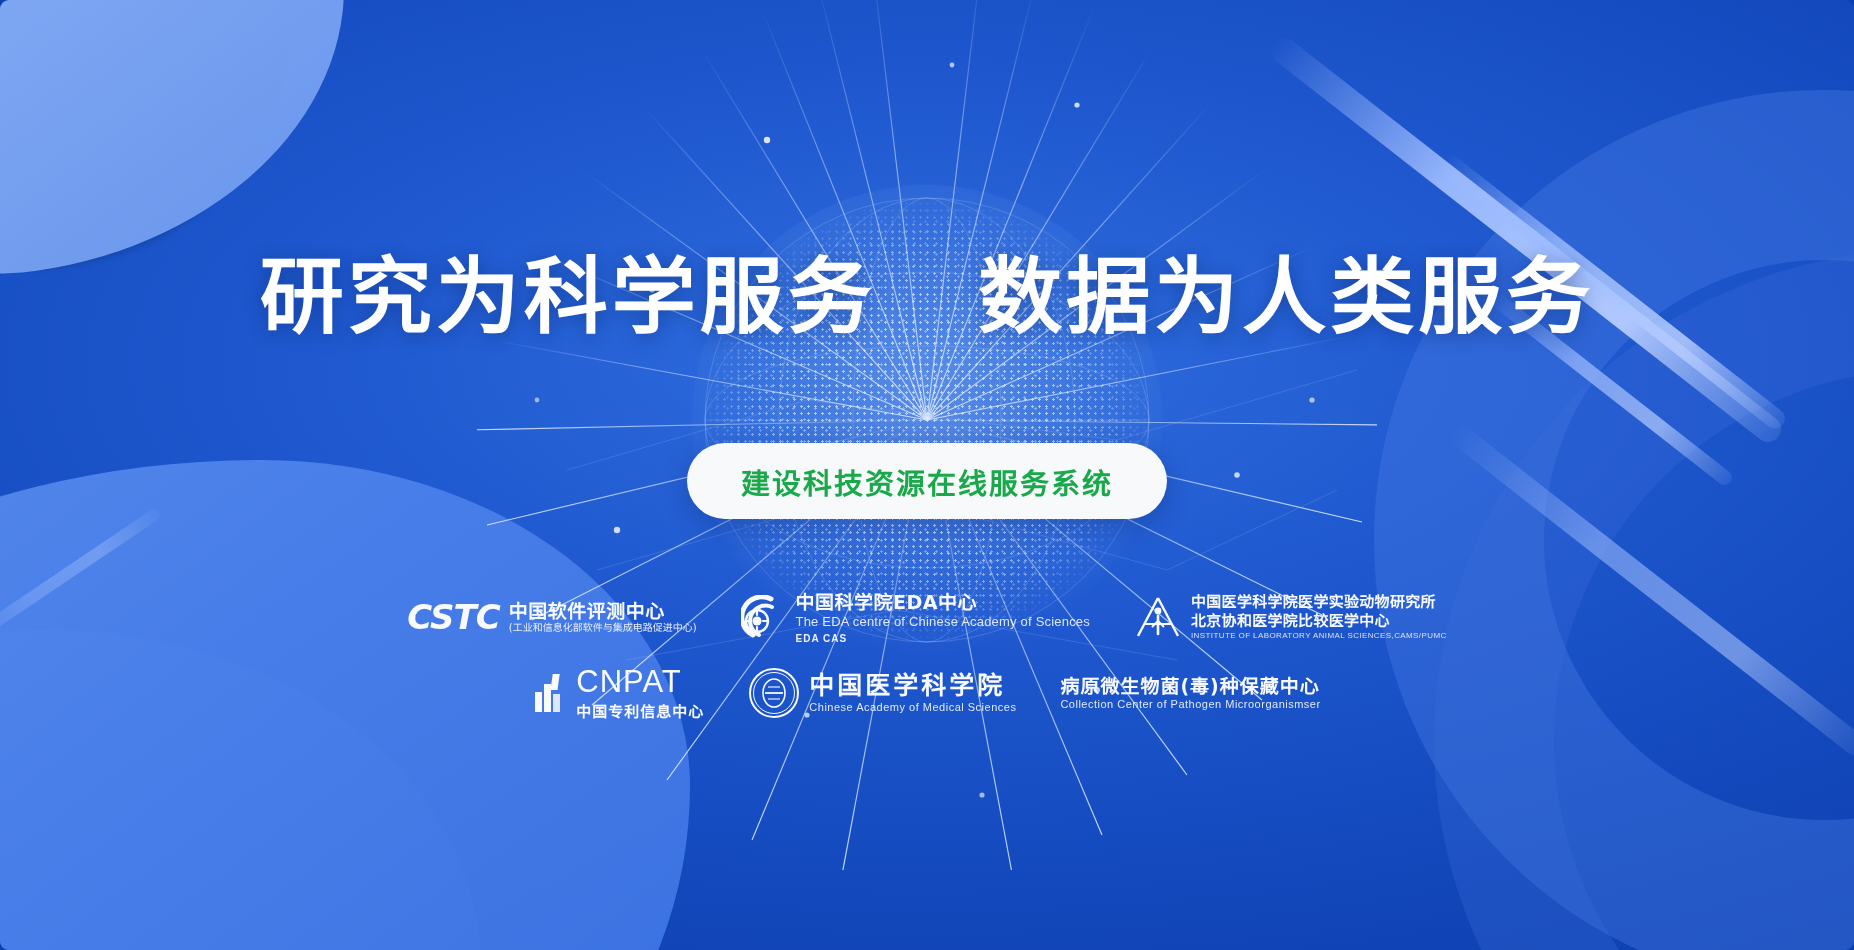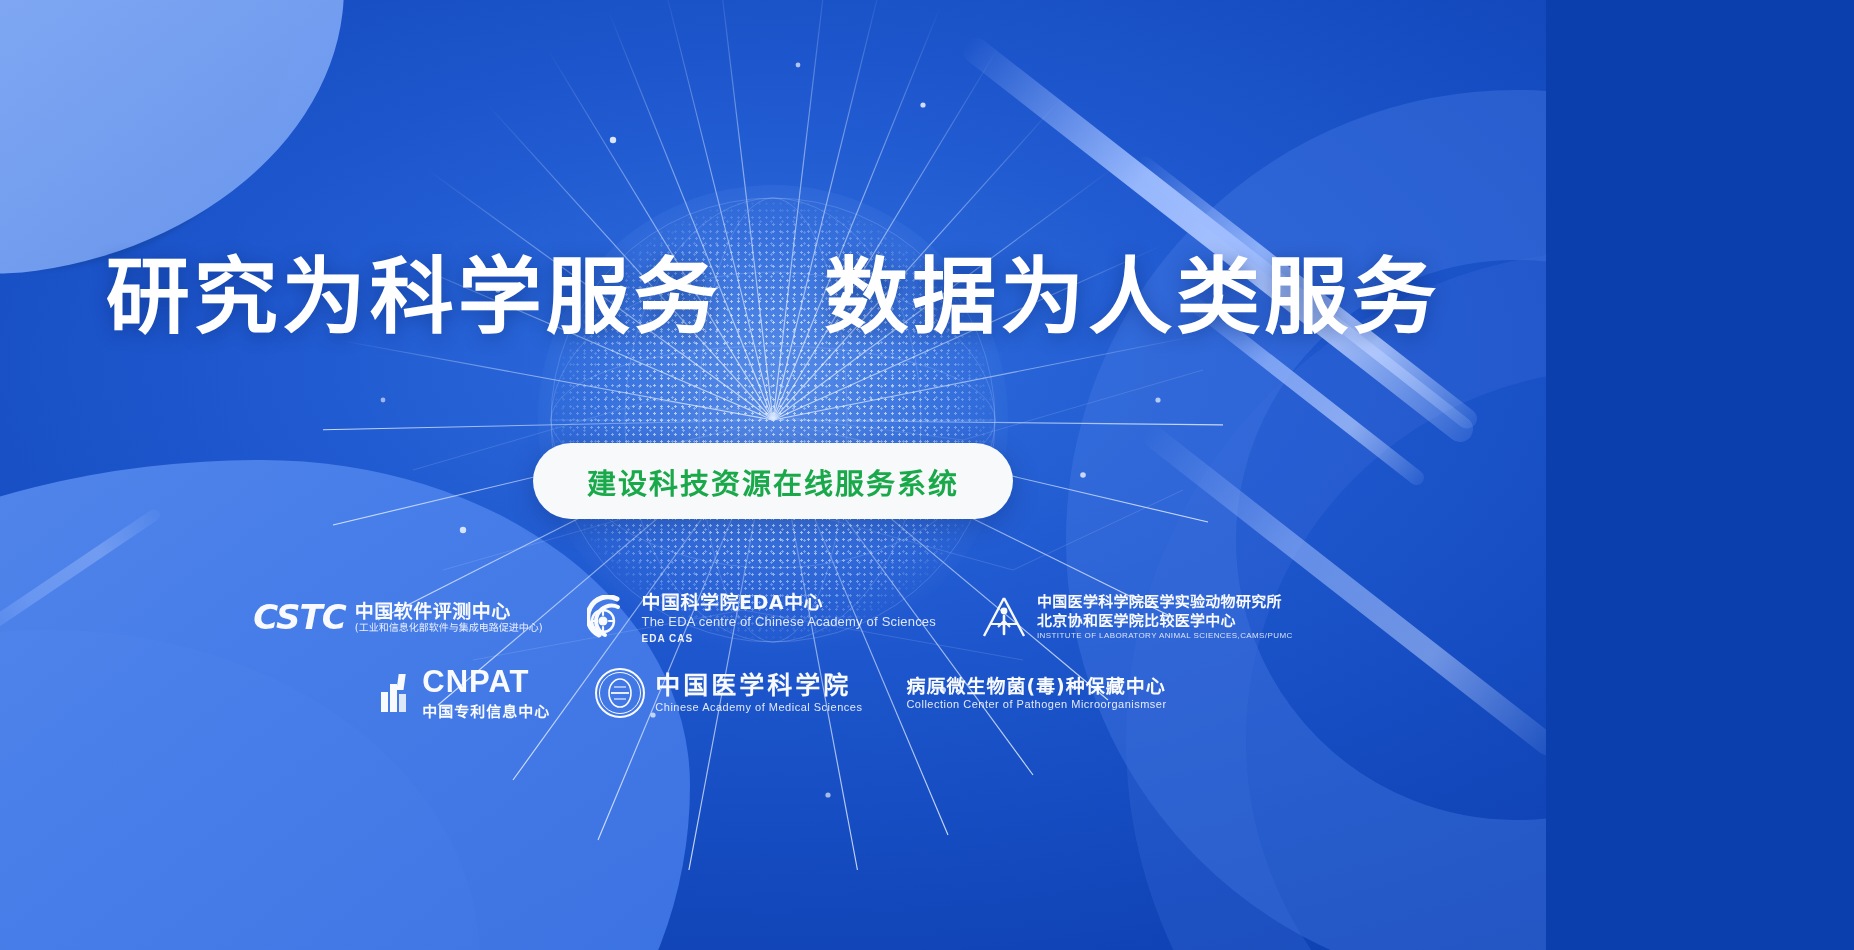--- a/index.html
+++ b/index.html
@@ -3,25 +3,26 @@
 <meta charset="utf-8">
 <title>Banner</title>
 <style>
   html,body{margin:0;padding:0;background:#0b3fae;}
   body{
     font-family:"Liberation Sans","DejaVu Sans",sans-serif;
     -webkit-font-smoothing:antialiased;
   }
   .stage{
     position:relative;
-    width:1546px;
+    width:1854px;
     height:950px;
     overflow:hidden;
     background:
       radial-gradient(120% 100% at 50% 38%, #2f6ede 0%, #1f58cf 28%, #1349bd 55%, #0c3cab 80%, #0a369f 100%);
+    border-radius: 9px;
   }
 
   
   .bg-layer{position:absolute;inset:0;overflow:hidden;}
 
   .blob-tl{
     position:absolute;
     left:-300px; top:-330px;
     width:640px; height:600px;
     border-radius:50% 50% 54% 46% / 52% 56% 44% 48%;
@@ -177,21 +178,21 @@
         font-family:"DejaVu Sans","Liberation Sans",sans-serif;}
   .t-cn-xs{font-size:10px; letter-spacing:0; line-height:1.25; opacity:.92;
         font-family:"DejaVu Sans","Liberation Sans",sans-serif;}
   .t-en{font-size:13px; letter-spacing:.2px; line-height:1.3; opacity:.88;
         font-family:"Liberation Sans",sans-serif;}
   .t-en-caps{font-size:8px; letter-spacing:.4px; line-height:1.3; opacity:.85;
         text-transform:uppercase; font-family:"Liberation Sans",sans-serif;}
   .t-en-md{font-size:11px; letter-spacing:.5px; line-height:1.3; opacity:.9;
         font-family:"Liberation Sans",sans-serif;}
 
-  .cnpat-mark{font-size:31px; font-weight:bold; letter-spacing:1px; line-height:1;
+  .cnpat-mark{font-size:31px; font-weight:normal; letter-spacing:1px; line-height:1;
         font-family:"Liberation Sans",sans-serif;}
   .cnpat-sub{font-size:15px; font-weight:bold; letter-spacing:1px; margin-top:3px;
         font-family:"DejaVu Sans","Liberation Sans",sans-serif;}
 
   .cams-cn{font-size:25px; font-weight:bold; letter-spacing:3px; line-height:1.15;
         font-family:"DejaVu Serif","Liberation Serif",serif;}
   .ccpm-cn{font-size:19px; font-weight:bold; letter-spacing:1px; line-height:1.2;
         font-family:"DejaVu Sans","Liberation Sans",sans-serif;}
 
   .eda-badge{font-size:10px; font-weight:bold; letter-spacing:1px; margin-top:2px; opacity:.95;

